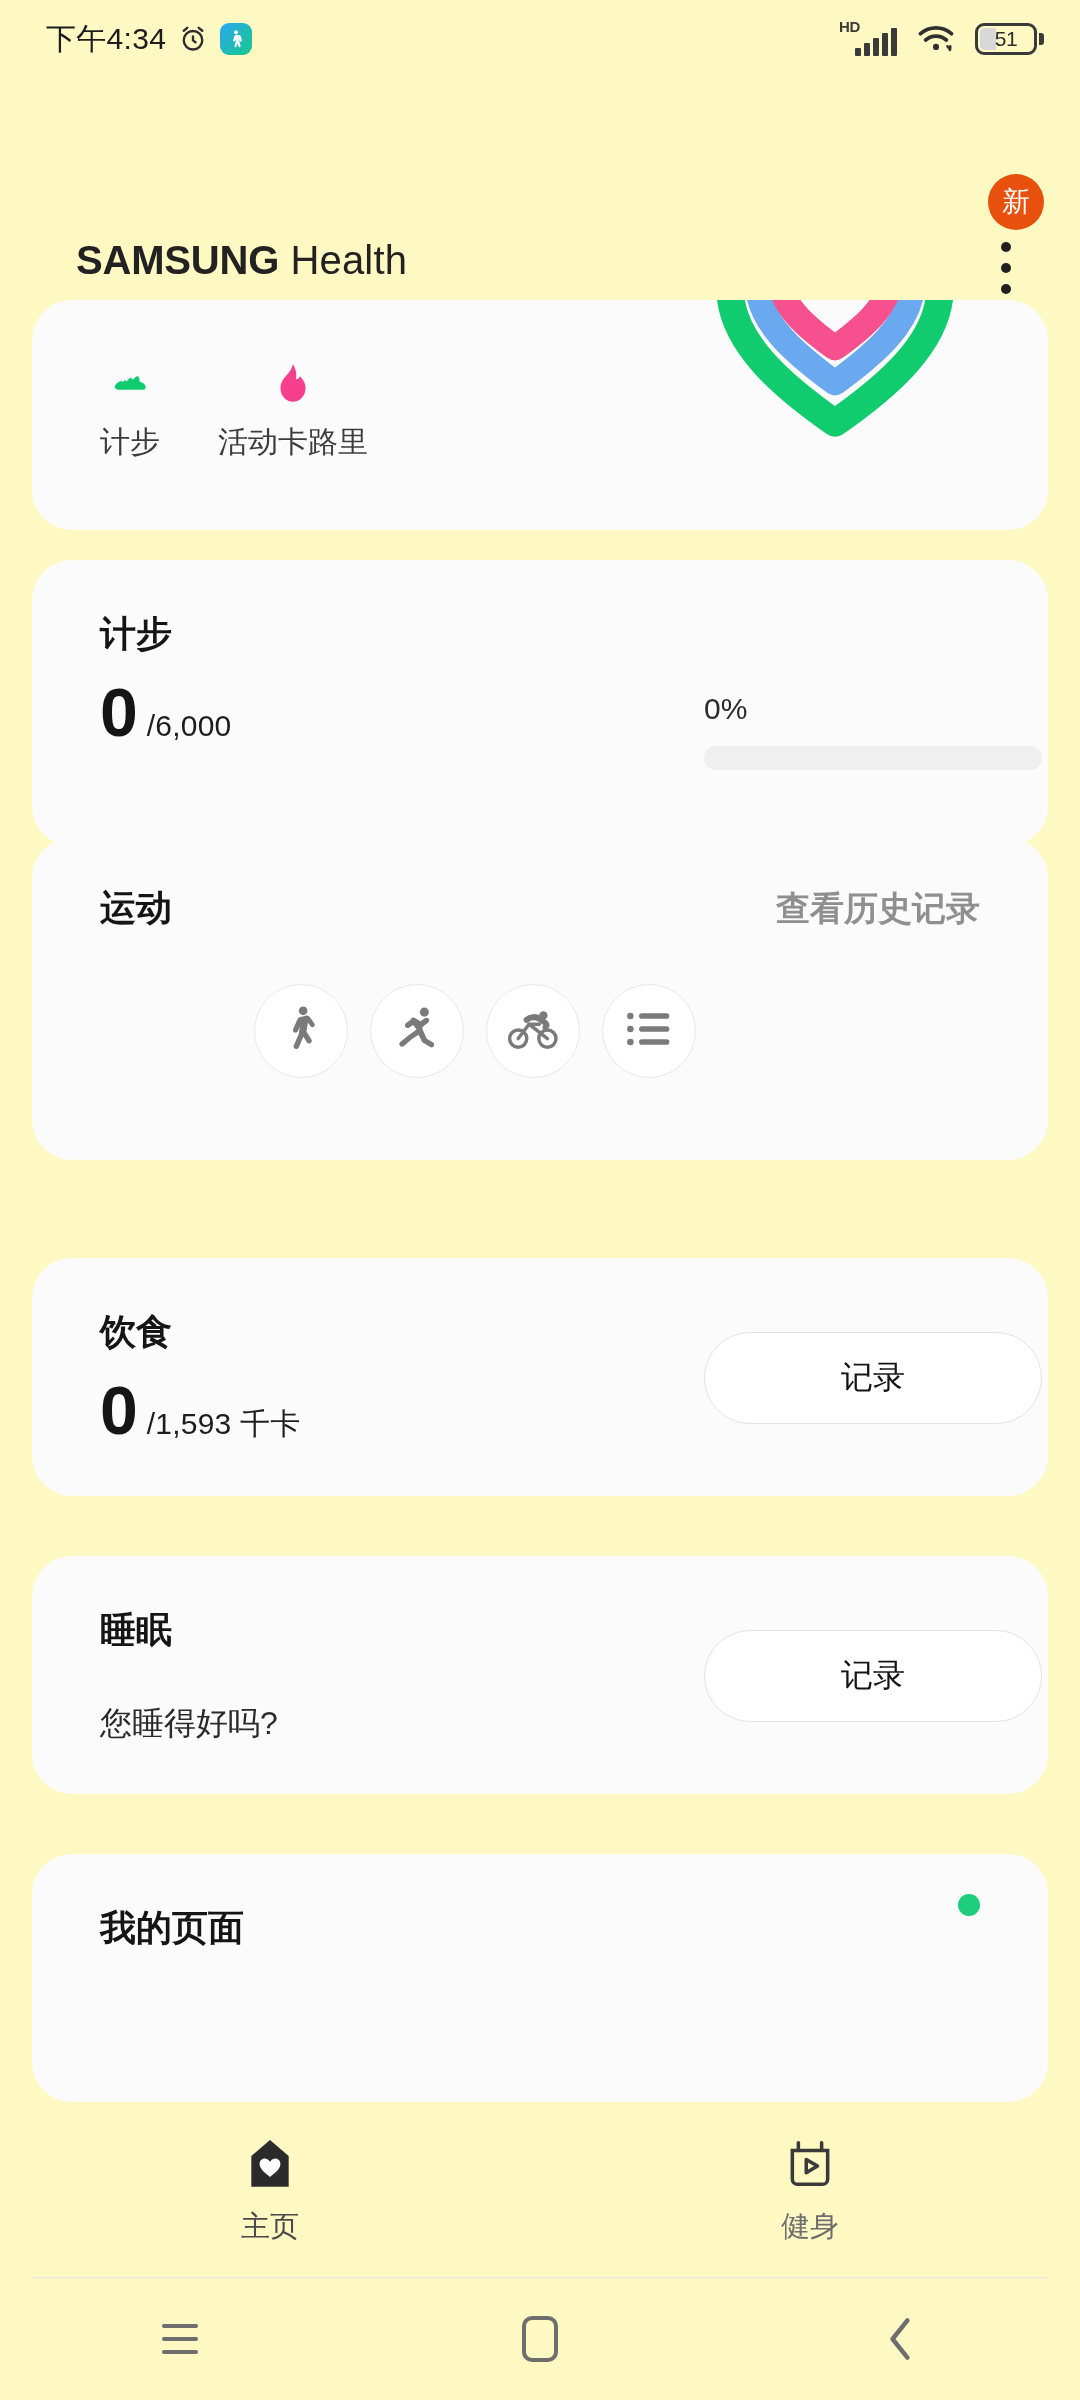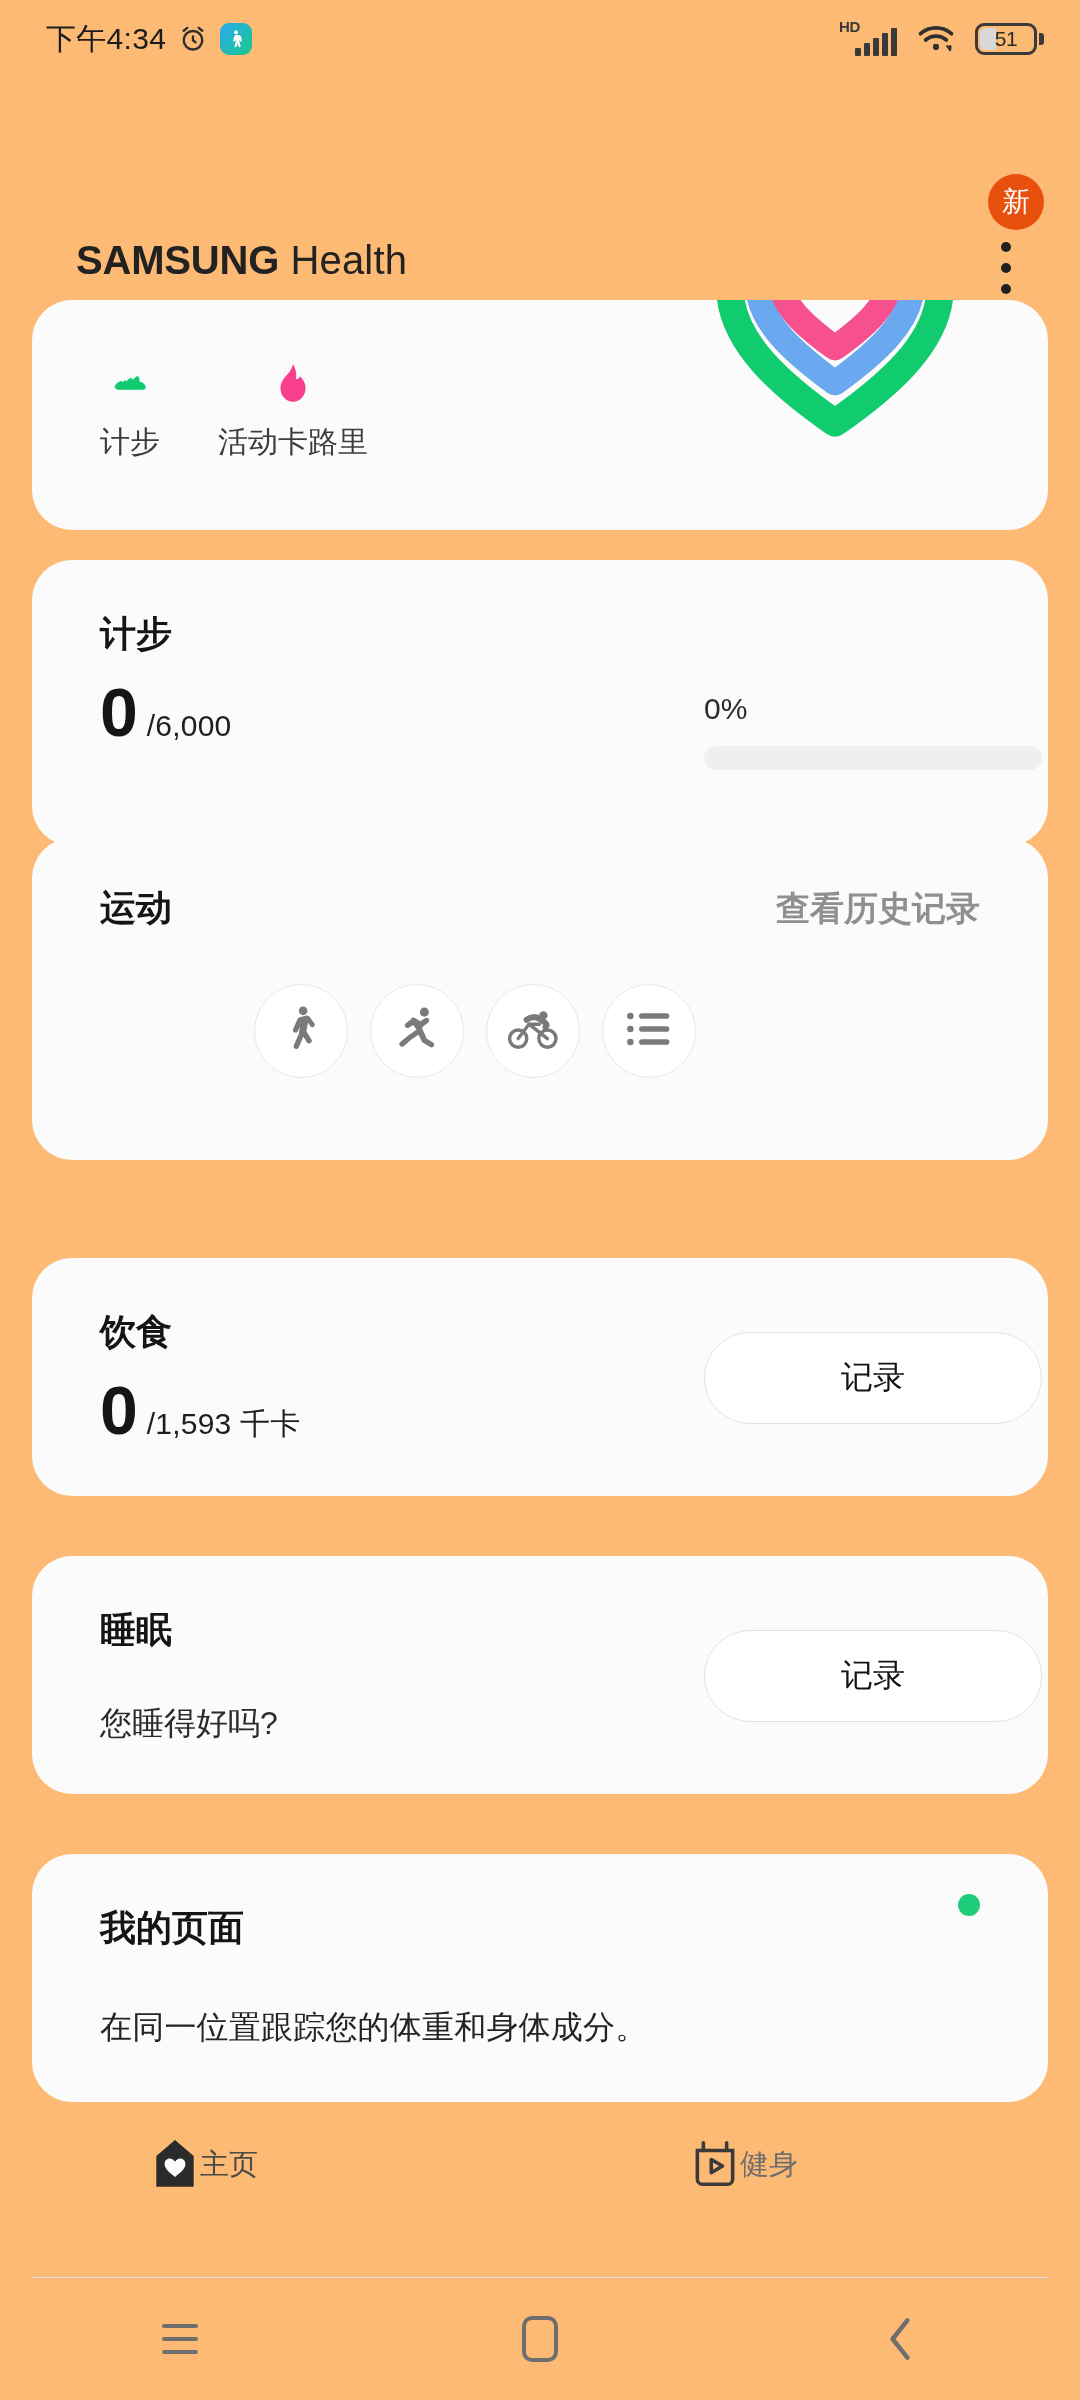--- a/index.html
+++ b/index.html
@@ -3,21 +3,21 @@
 <meta charset="utf-8">
 <style>
   * { margin:0; padding:0; box-sizing:border-box; }
   html, body {
     width:1080px; height:2400px;
     background:#F3F3F3;
     font-family:"Liberation Sans","DejaVu Sans",sans-serif;
     overflow:hidden;
     -webkit-font-smoothing:antialiased;
   }
-  .screen { position:relative; width:1080px; height:2400px; background:#fdba74; }
+  .screen { position:relative; width:1080px; height:2400px; background:#fef9c3; }
 
   
   .statusbar {
     position:absolute; top:0; left:0; width:1080px; height:78px;
     display:flex; align-items:center; justify-content:space-between;
     padding:0 36px 0 46px;
   }
   .sb-left { display:flex; align-items:center; gap:12px; }
   .sb-time { font-size:30px; color:#1c1c1c; letter-spacing:.3px; font-weight:400; }
   .sb-right { display:flex; align-items:center; gap:20px;justify-content:flex-end; }
@@ -136,21 +136,21 @@
   #card-body { top:1854px; height:248px; }
   .greendot { position:absolute; right:68px; top:40px; width:22px; height:22px; border-radius:50%; background:#1ECD79; }
   .c-desc { position:absolute; left:68px; top:152px; font-size:32px; color:#242424; letter-spacing:.2px; }
 
   
   .bottomnav {
     position:absolute; left:0; bottom:125px; width:1080px; height:160px;
     display:flex; align-items:flex-start; justify-content:space-around;
     padding-top:18px;
   }
-  .nav-item { display:flex; flex-direction:row; align-items:flex-start; width:240px; }
+  .nav-item { display:flex; flex-direction:column; align-items:center; width:240px; }
   .nav-item .ni { height:62px; display:flex; align-items:center; justify-content:center; }
   .nav-item .nl { margin-top:12px; font-size:29px; color:#6E6E6E; }
   .nav-item.active .nl { color:#4A4A4A; }
   .nav-divider { position:absolute; left:32px; bottom:122px; width:1016px; height:1px; background:#E2E2E2; }
 
   
   .sysnav {
     position:absolute; left:0; bottom:0; width:1080px; height:122px;
     display:flex; align-items:center; justify-content:space-around;
   }
@@ -324,21 +324,20 @@
 
   <div class="card" id="card-sleep">
     <div class="c-title">睡眠</div>
     <div class="c-sub">您睡得好吗?</div>
     <div class="pill">记录</div>
   </div>
 
   <div class="card" id="card-body">
     <div class="greendot"></div>
     <div class="c-title">我的页面</div>
-    <div class="c-desc">在同一位置跟踪您的体重和身体成分。</div>
   </div>
 
   <div class="nav-divider"></div>
   <div class="bottomnav">
     <div class="nav-item active">
       <span class="ni">
         <svg viewBox="0 0 24 26" width="50" height="54">
           <path d="M12 1.5 21 9.2V24H3V9.2z" fill="#2B2B2B"></path>
           <path d="M12 19.2c-2.6-2-5-3.9-5-6.2 0-1.5 1.1-2.6 2.4-2.6.9 0 1.8.5 2.6 1.5.8-1 1.7-1.5 2.6-1.5 1.3 0 2.4 1.1 2.4 2.6 0 2.3-2.4 4.2-5 6.2z" fill="#FBFBFB"></path>
         </svg>

